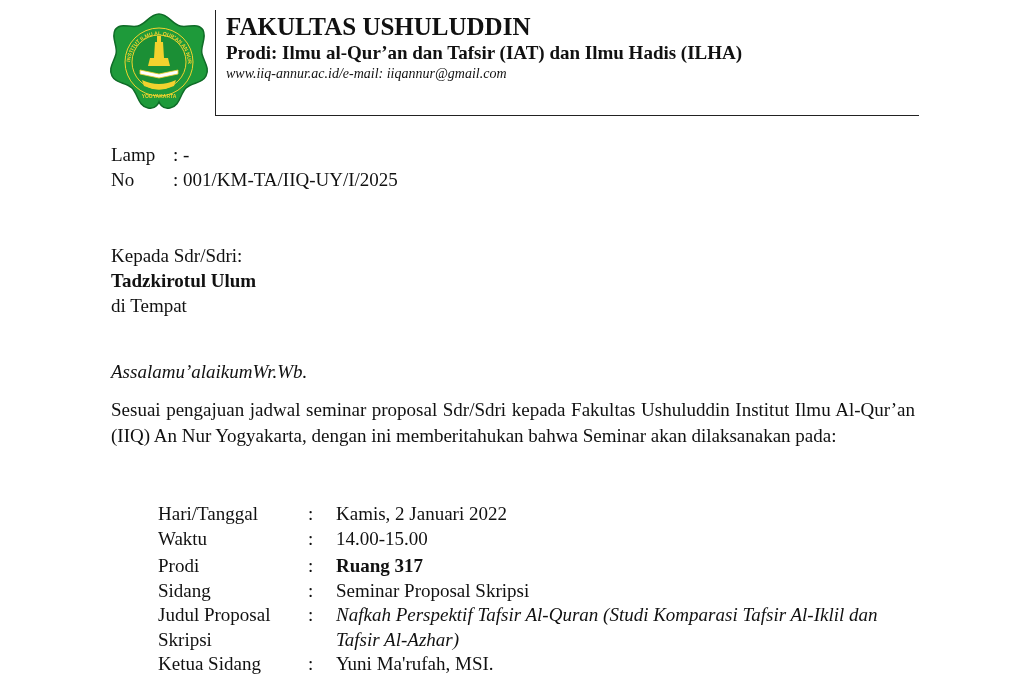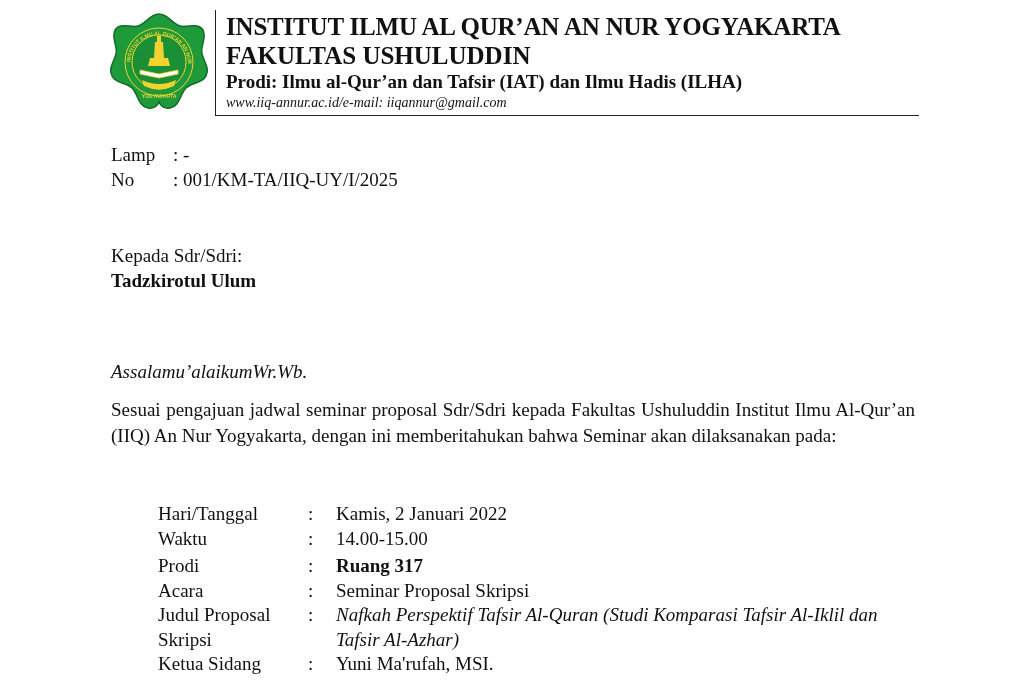--- a/index.html
+++ b/index.html
@@ -65,21 +65,20 @@
       <path d="M32 60 L51 64 L70 60 L70 64 L51 68 L32 64 Z" fill="#ffffff" stroke="#f2d22e" stroke-width="0.8"></path>
 
       <path d="M34 70 Q51 78 68 70 L66 76 Q51 83 36 76 Z" fill="#f2d22e"></path>
       <text x="51" y="88" text-anchor="middle" font-family="Liberation Sans, sans-serif" font-size="5" fill="#f2d22e" font-weight="bold">YOGYAKARTA</text>
     </svg>
   </div>
 
   <div class="head-divider"></div>
 
   <div class="head-text">
-    <div class="head-line1">INSTITUT ILMU AL QUR’AN AN NUR YOGYAKARTA</div>
     <div class="head-line2">FAKULTAS USHULUDDIN</div>
     <div class="head-line3">Prodi: Ilmu al-Qur’an dan Tafsir (IAT) dan Ilmu Hadis (ILHA)</div>
     <div class="head-line4">www.iiq-annur.ac.id/e-mail: iiqannur@gmail.com</div>
   </div>
 
   <div class="head-rule"></div>
 
   <div class="meta">
     <div class="meta-row">
       <span class="meta-label">Lamp</span>
@@ -87,20 +86,21 @@
     </div>
     <div class="meta-row">
       <span class="meta-label">No</span>
       <span class="meta-value">: 001/KM-TA/IIQ-UY/I/2025</span>
     </div>
   </div>
 
   <div class="recipient">
     <div>Kepada Sdr/Sdri:</div>
     <div class="name">Tadzkirotul Ulum</div>
+    <div>di Tempat</div>
   </div>
 
   <div class="greeting">Assalamu’alaikumWr.Wb.</div>
 
   <div class="body-para">Sesuai pengajuan jadwal seminar proposal Sdr/Sdri kepada Fakultas Ushuluddin Institut Ilmu Al-Qur’an (IIQ) An Nur Yogyakarta, dengan ini memberitahukan bahwa Seminar akan dilaksanakan pada:</div>
 
   <div class="schedule">
     <div class="sch-row">
       <span class="sch-label">Hari/Tanggal</span>
       <span class="sch-colon">:</span>
@@ -110,21 +110,21 @@
       <span class="sch-label">Waktu</span>
       <span class="sch-colon">:</span>
       <span class="sch-value">14.00-15.00</span>
     </div>
     <div class="sch-row gap-small">
       <span class="sch-label">Prodi</span>
       <span class="sch-colon">:</span>
       <span class="sch-value bold">Ruang 317</span>
     </div>
     <div class="sch-row">
-      <span class="sch-label">Acara</span>
+      <span class="sch-label">Sidang</span>
       <span class="sch-colon">:</span>
       <span class="sch-value">Seminar Proposal Skripsi</span>
     </div>
     <div class="sch-row">
       <span class="sch-label">
         <span>Judul Proposal</span><br>
         <span>Skripsi</span>
       </span>
       <span class="sch-colon">:</span>
       <span class="sch-value italic" style="width:560px;">Nafkah Perspektif Tafsir Al-Quran (Studi Komparasi Tafsir Al-Iklil dan Tafsir Al-Azhar)</span>

